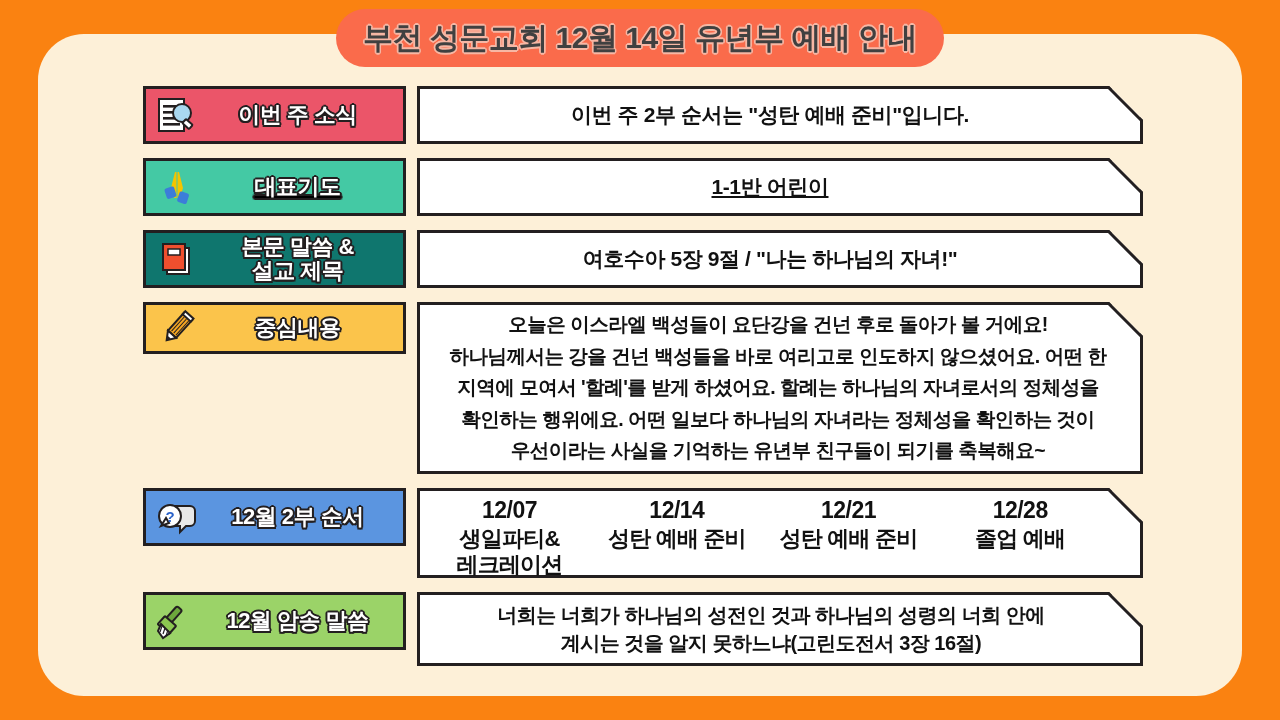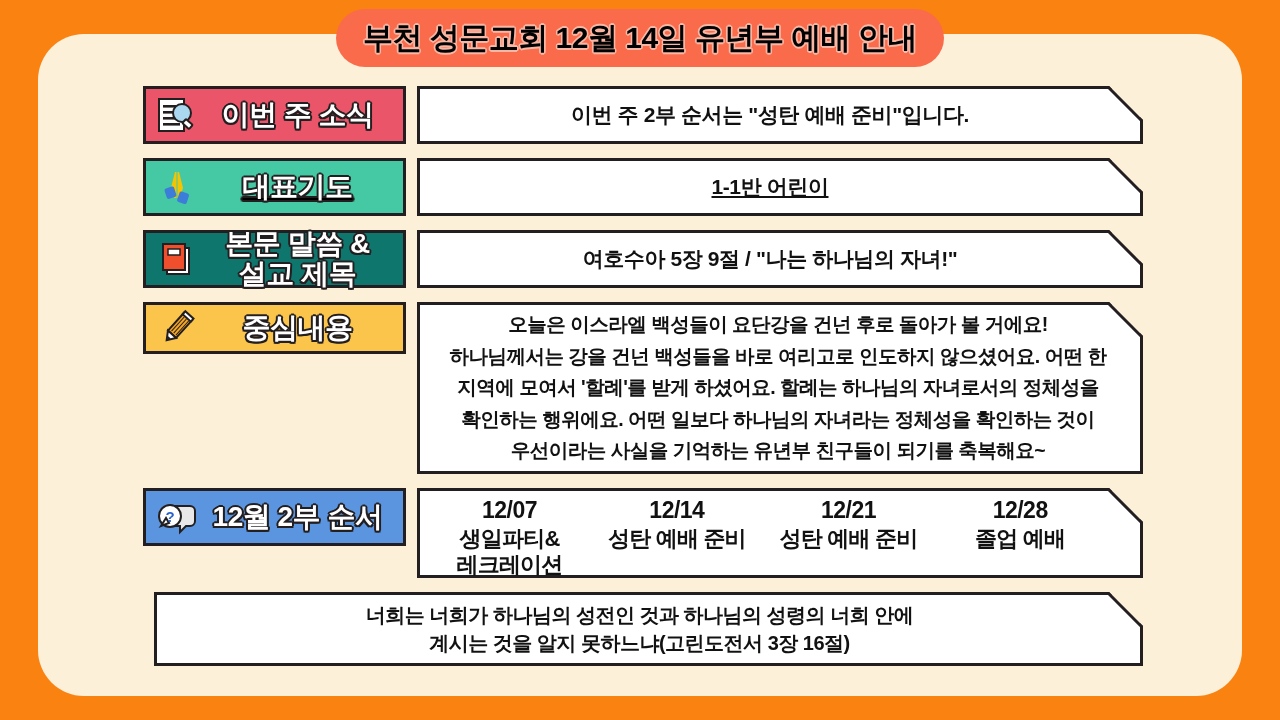--- a/index.html
+++ b/index.html
@@ -41,21 +41,21 @@
     width: 608px;
     height: 58px;
     background: #FA6B4B;
     border-radius: 30px;
     display: flex;
     align-items: center;
     justify-content: center;
     z-index: 5;
   }
   .title-text {
-    color: #000000;
+    color: #404040;
     font-size: 30px;
     font-weight: bold;
     letter-spacing: -0.5px;
     white-space: nowrap;
     text-shadow:
        1.6px 0 0 #F7B7A4, -1.6px 0 0 #F7B7A4,
        0 1.6px 0 #F7B7A4, 0 -1.6px 0 #F7B7A4,
        1.2px 1.2px 0 #F7B7A4, -1.2px -1.2px 0 #F7B7A4,
        1.2px -1.2px 0 #F7B7A4, -1.2px 1.2px 0 #F7B7A4;
   }
@@ -89,21 +89,21 @@
     height: 44px;
     display: flex;
     align-items: center;
     justify-content: center;
   }
   .label-icon svg { display: block; }
   .label-text {
     flex: 1 1 auto;
     text-align: center;
     color: #FFFFFF;
-    font-size: 28px;
+    font-size: 22px;
     font-weight: bold;
     line-height: 1.08;
     letter-spacing: -0.5px;
     padding-right: 4px;
     text-shadow:
        2px 0 0 #231F20, -2px 0 0 #231F20,
        0 2px 0 #231F20, 0 -2px 0 #231F20,
        1.5px 1.5px 0 #231F20, -1.5px -1.5px 0 #231F20,
        1.5px -1.5px 0 #231F20, -1.5px 1.5px 0 #231F20;
   }
@@ -345,20 +345,33 @@
             </div>
           </div>
         </div>
         <svg class="fold" viewBox="0 0 36 36">
           <path d="M0.5 0.5 L35.5 35.5" stroke="#231F20" stroke-width="3" fill="none"></path>
         </svg>
       </div>
     </div>
 
     <div class="row">
+      <div class="label h-memory" style="background:#9BD368; height:58px;">
+        <span class="label-icon">
+          <svg width="40" height="38" viewBox="0 0 40 38">
+            <rect x="20" y="4" width="7" height="16" rx="2" transform="rotate(42 20 4)" fill="#6DA83C" stroke="#231F20" stroke-width="2"></rect>
+            <rect x="8" y="14" width="15" height="11" rx="1" transform="rotate(42 8 14)" fill="#8CC751" stroke="#231F20" stroke-width="2"></rect>
+            <path d="M4 22 L13 31 L6 36 L1 29 Z" fill="#FFFFFF" stroke="#231F20" stroke-width="2"></path>
+            <line x1="5" y1="24" x2="3" y2="30" stroke="#231F20" stroke-width="1.2"></line>
+            <line x1="8" y1="26" x2="6" y2="32" stroke="#231F20" stroke-width="1.2"></line>
+            <line x1="11" y1="28" x2="9" y2="34" stroke="#231F20" stroke-width="1.2"></line>
+          </svg>
+        </span>
+        <span class="label-text">12월 암송 말씀</span>
+      </div>
       <div class="panel-wrap">
         <div class="panel h-memory">
           <span class="memory-text" style="white-space:pre-line;">너희는 너희가 하나님의 성전인 것과 하나님의 성령의 너희 안에
 계시는 것을 알지 못하느냐(고린도전서 3장 16절)</span>
         </div>
         <svg class="fold" viewBox="0 0 36 36">
           <path d="M0.5 0.5 L35.5 35.5" stroke="#231F20" stroke-width="3" fill="none"></path>
         </svg>
       </div>
     </div>

